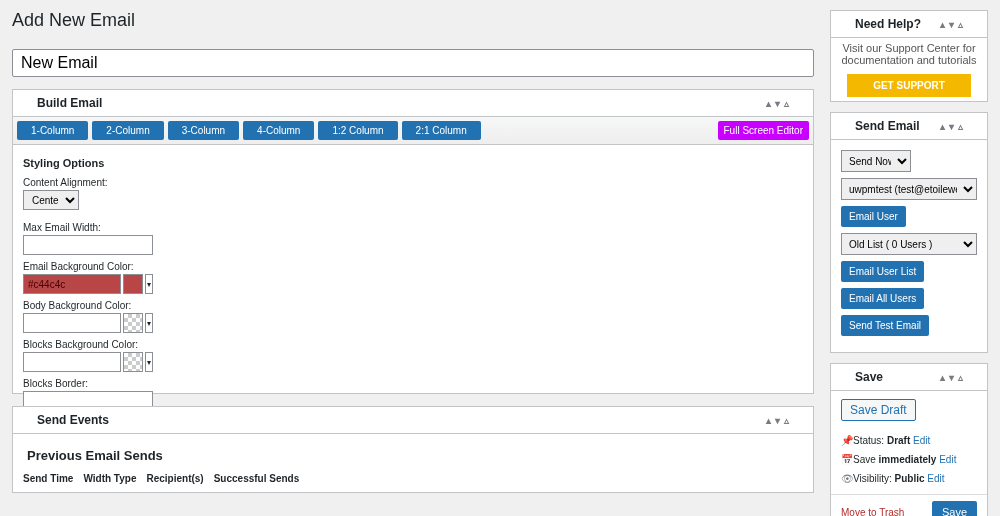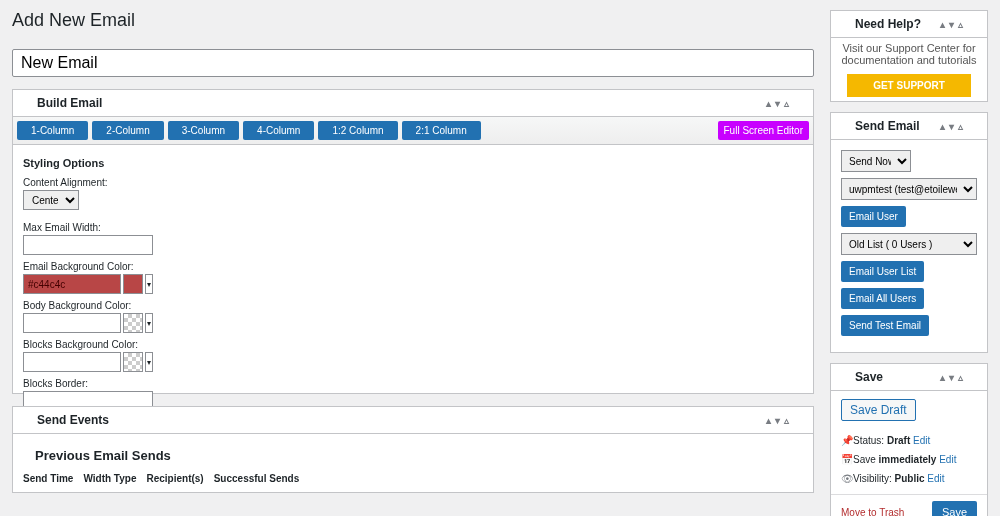--- a/index.html
+++ b/index.html
@@ -28,21 +28,21 @@
 .opts h4{font-size:11px;font-weight:600;margin-bottom:8px}
 .opts label{display:block;font-size:10px;margin:6px 0 2px}
 .opts input[type=text],.opts select{width:100%;border:1px solid #8c8f94;padding:2px 4px;font-size:10px;height:20px}
 .colorrow{display:flex;gap:2px}
 .colorrow input{flex:1}
 .colorsw{width:20px;height:20px;border:1px solid #8c8f94;display:flex;align-items:center;justify-content:center}
 .carrsw{width:8px;height:20px;border:1px solid #8c8f94;display:flex;align-items:center;justify-content:center;font-size:8px}
 .trans{background:repeating-conic-gradient(#ccc 0 25%,#fff 0 50%) 0 0/8px 8px}
 .note{font-size:10px;color:#555;margin-top:6px}
 .sendev{padding:8px 10px}
-.sendev h3{font-size:13px;font-weight:600;margin:6px 12px 10px}
+.sendev h3{font-size:13px;font-weight:600;margin:6px 4px 10px}
 .th-row{display:flex;gap:10px;font-size:10px;font-weight:600}
 .support{text-align:center;font-size:11px;color:#555;padding:4px}
 .getsup{background:#f5b800;color:#fff;border:none;padding:6px 26px;font-size:10px;font-weight:bold;margin-top:8px;display:inline-block;cursor:pointer}
 .sbtn{background:#2271b1;color:#fff;border:none;padding:5px 8px;font-size:10px;border-radius:2px;margin-bottom:6px;cursor:pointer;display:inline-block}
 .gbtn{background:#f6f7f7;color:#2271b1;border:1px solid #2271b1;padding:3px 8px;font-size:12px;border-radius:2px;cursor:pointer}
 .sel{width:100%;border:1px solid #8c8f94;padding:3px;font-size:10px;margin-bottom:6px;height:22px}
 .pubmeta{font-size:10px;padding:6px 10px;line-height:1.9}
 .pubmeta a{color:#2271b1;text-decoration:none}
 .pubfoot{display:flex;justify-content:space-between;align-items:center;padding:6px 10px;border-top:1px solid #dcdcde}
 .trash{color:#b32d2e;font-size:10px;text-decoration:underline;cursor:pointer}

